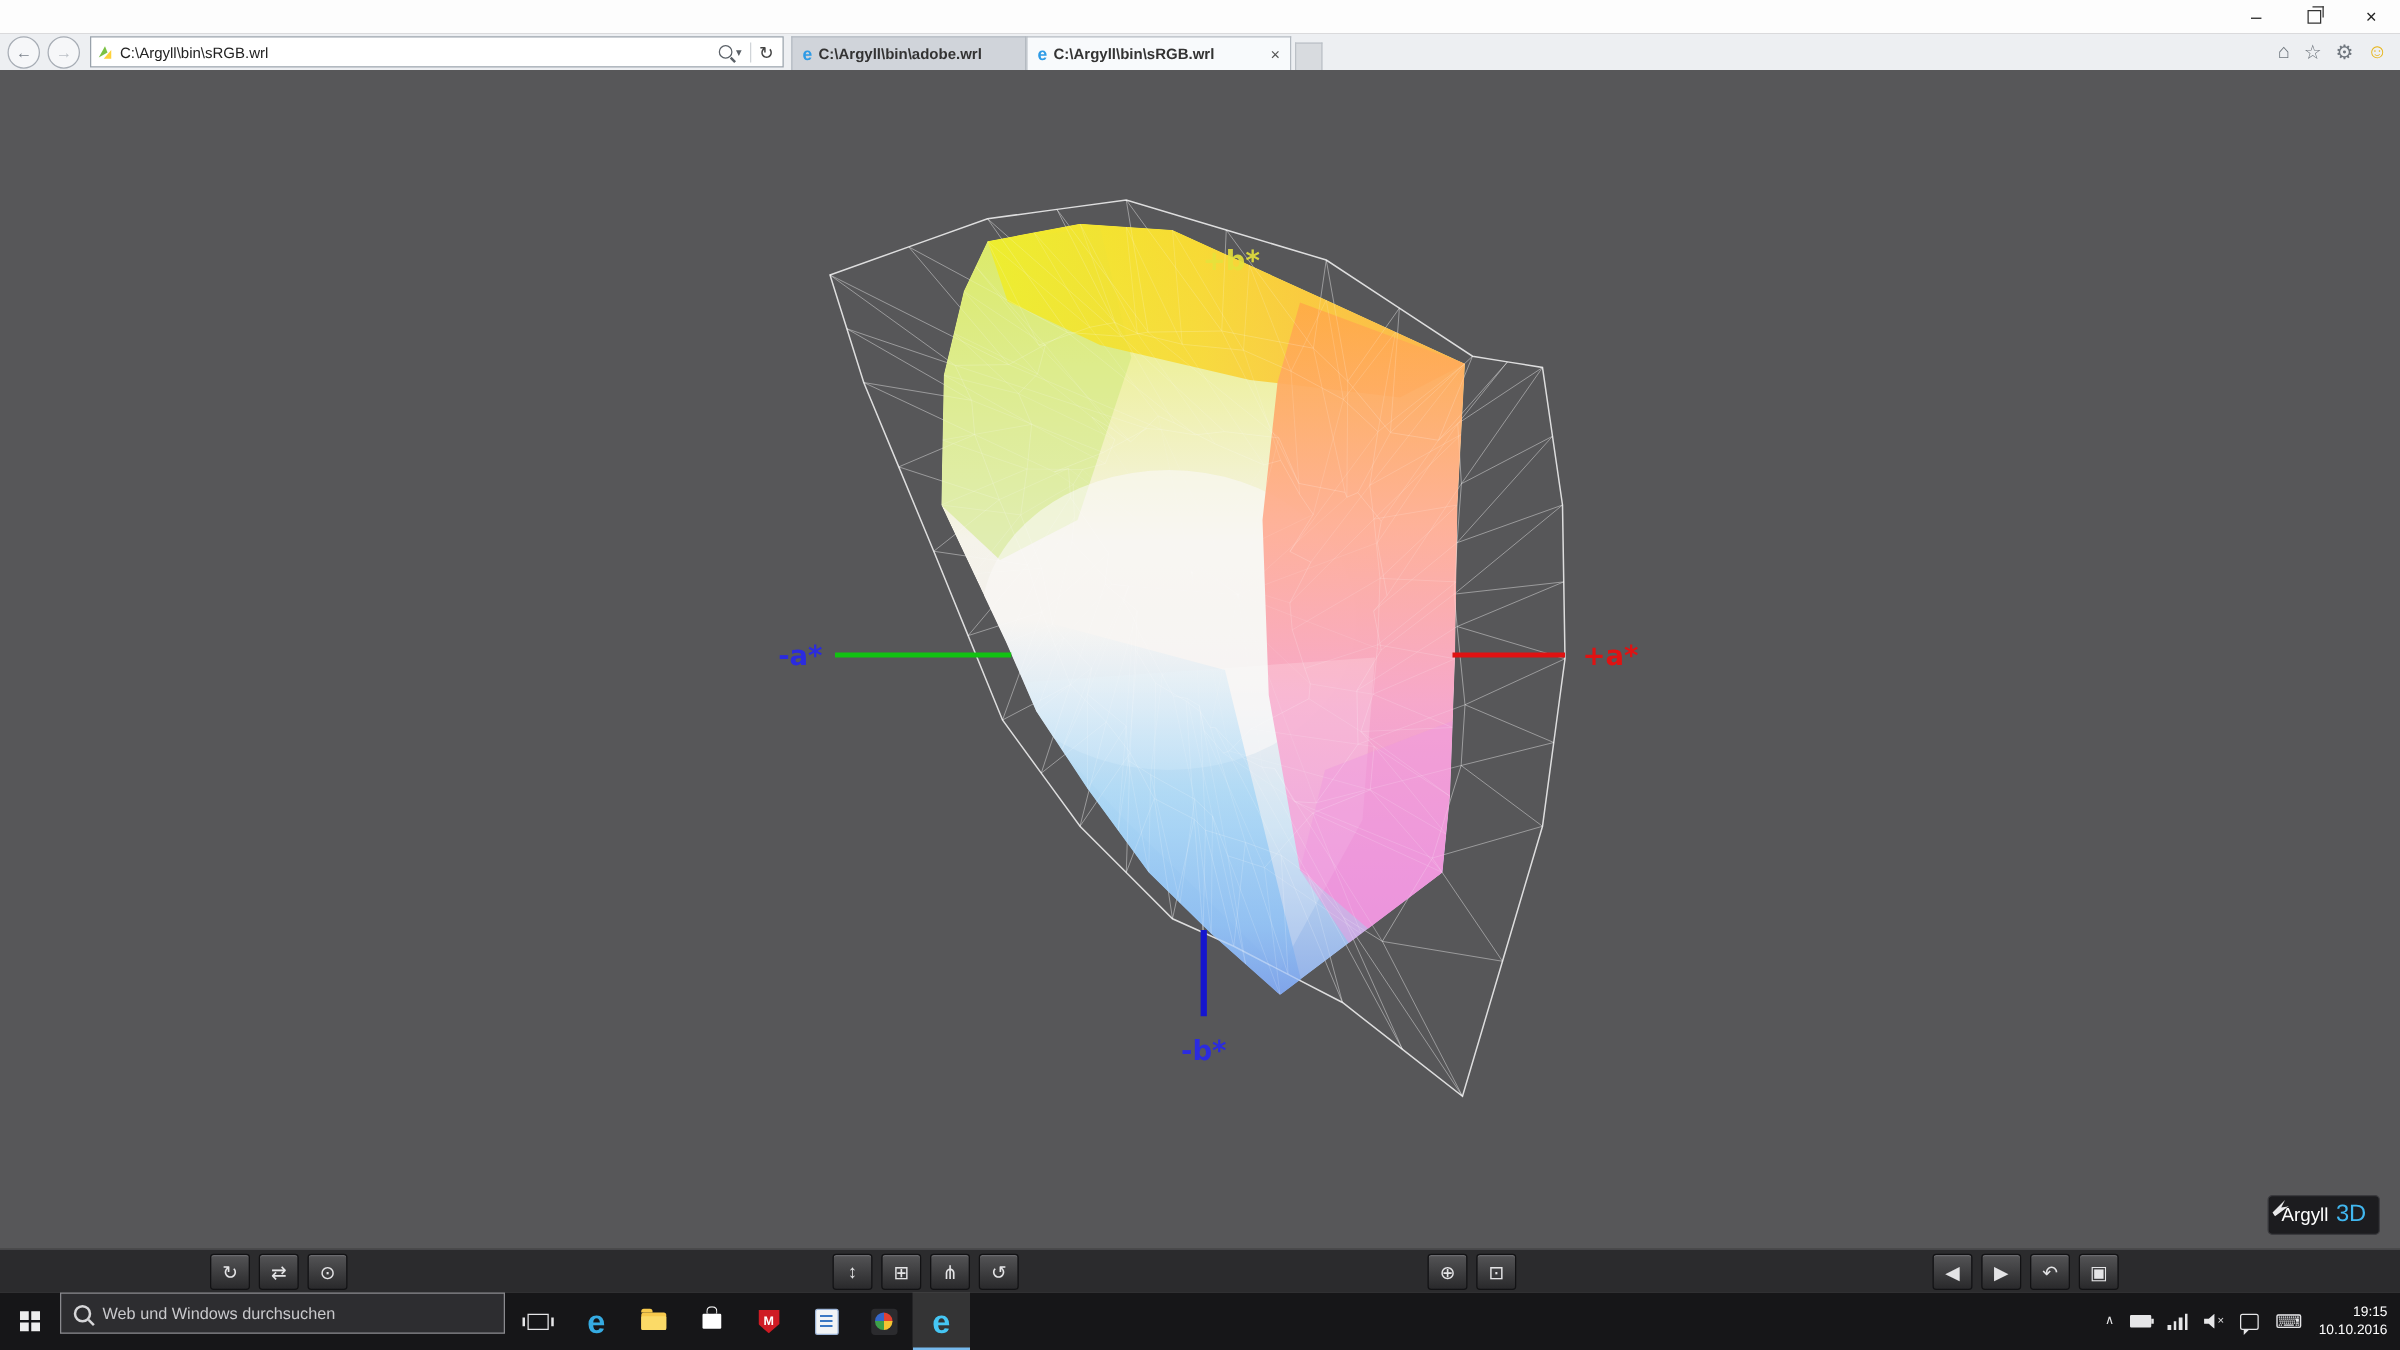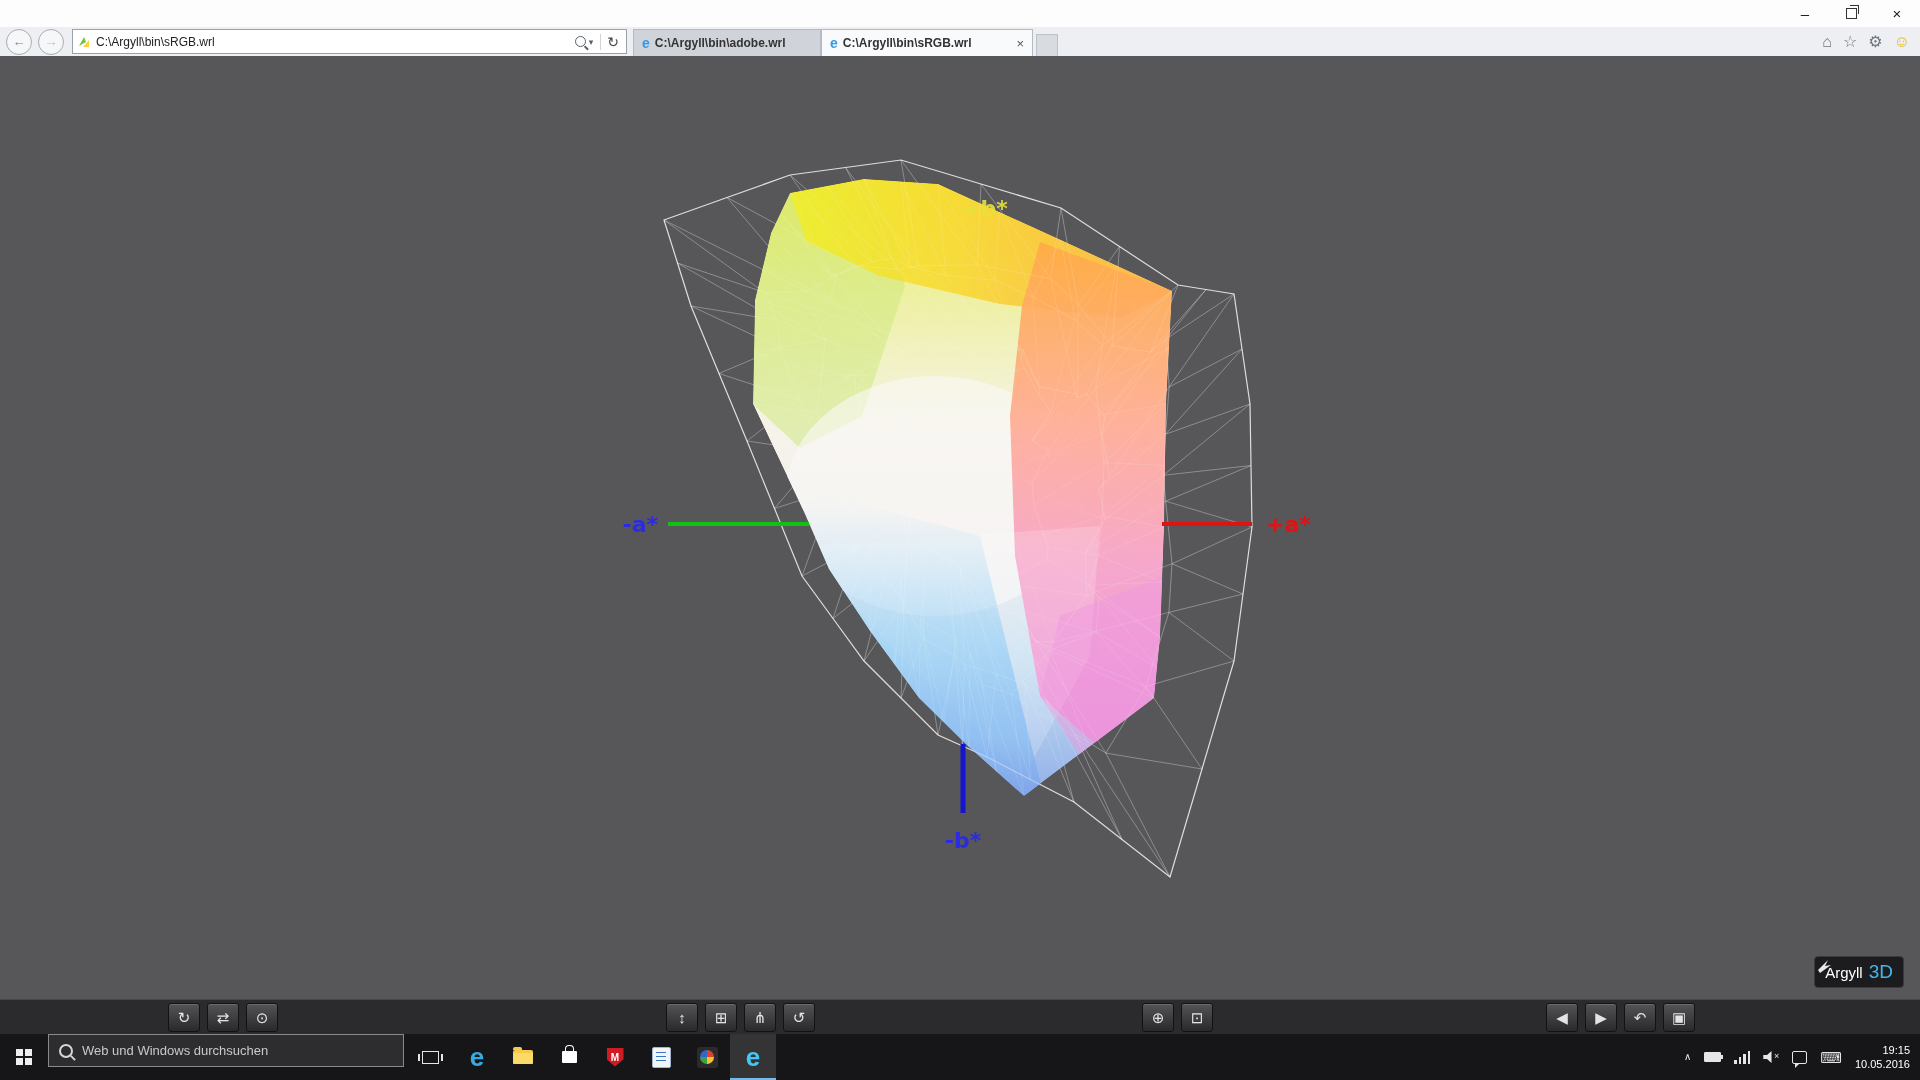--- a/index.html
+++ b/index.html
@@ -673,16 +673,16 @@
         <span style="height:13px"></span>
     </span>
     <span class="vol">
       <span class="spk"></span>
       <span class="vx">×</span>
     </span>
     <span class="bubble"></span>
     <span class="kbd">⌨</span>
     <div class="clock">
       <div>19:15</div>
-      <div>10.05.2016</div>
+      <div>10.10.2016</div>
     </div>
   </div>
 </div>
 
 </body></html>

